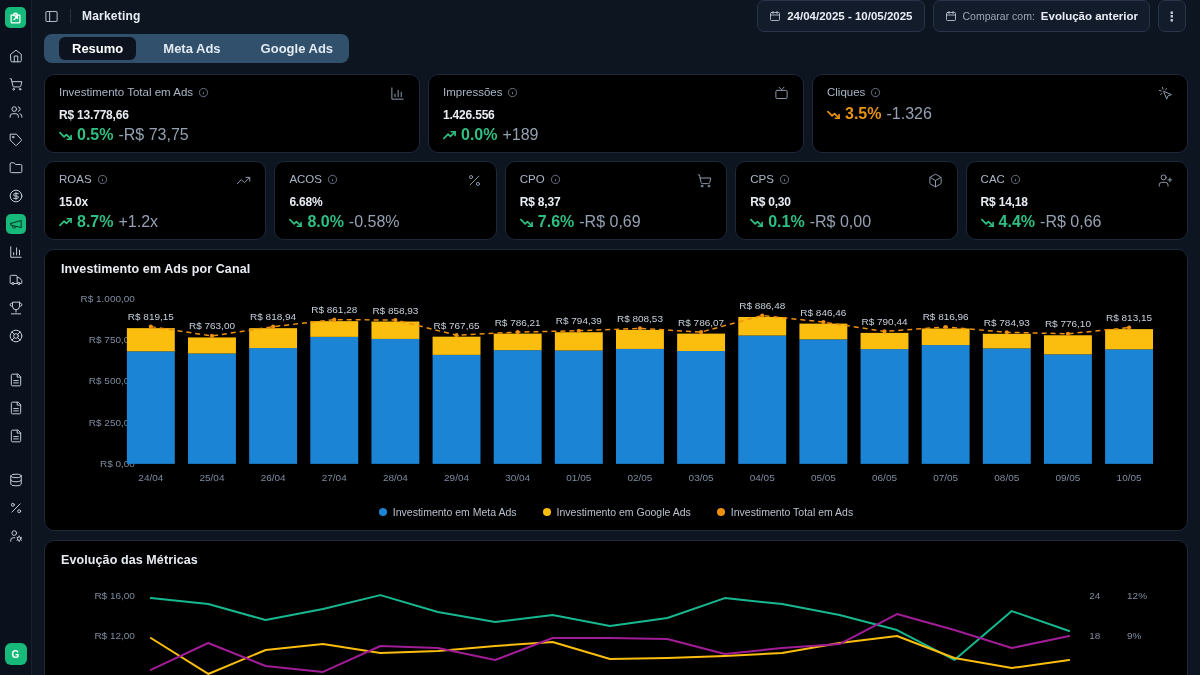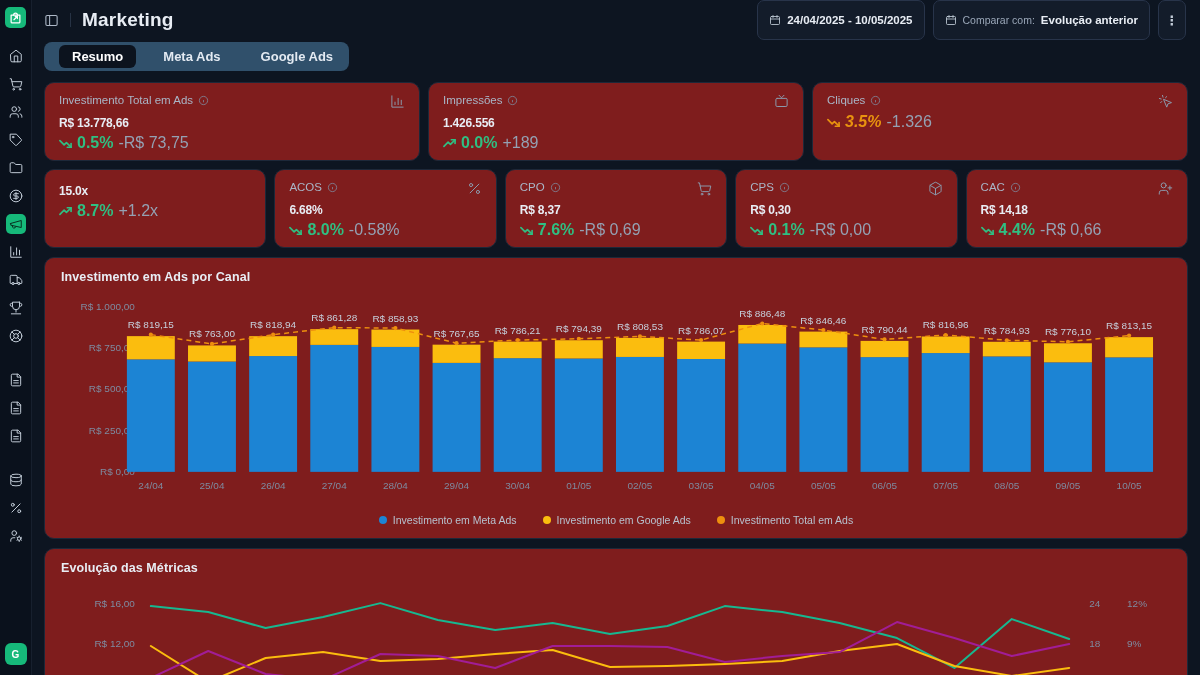--- a/index.html
+++ b/index.html
@@ -30,53 +30,53 @@
     border-radius:6px; font-size:10px; font-weight:700; display:flex; align-items:center;
     justify-content:center; cursor:pointer; }
 
   
   .main { flex:1; display:flex; flex-direction:column; }
   header { height:42px; display:flex; align-items:center; justify-content:space-between; padding:0 14px 0 12px; }
   .h-left { display:flex; align-items:center; }
   .icon-btn { background:none; border:none; cursor:pointer; display:flex; align-items:center; }
   .icon-btn svg { width:15px; height:15px; stroke:#aeb9c8; fill:none; stroke-width:1.7; stroke-linecap:round; stroke-linejoin:round;}
   .h-divider { width:1px; height:14px; background:#263244; margin:0 11px; }
-  .page-title { font-size:19px; font-weight:700; letter-spacing:.2px; }
+  .page-title { font-size:12px; font-weight:700; letter-spacing:.2px; }
   .h-right { display:flex; align-items:center; gap:8px; }
-  .pill-btn { height:40px; display:flex; align-items:center; gap:6px; background:#131c2a;
+  .pill-btn { height:32px; display:flex; align-items:center; gap:6px; background:#131c2a;
     border:1px solid #28344a; border-radius:7px; padding:0 11px; color:#e8edf4;
     font-size:11.5px; font-weight:600; cursor:pointer; font-family:inherit;}
   .pill-btn svg { width:12px; height:12px; stroke:#c2ccd8; fill:none; stroke-width:1.7; stroke-linecap:round;}
   .pill-btn .muted { color:#9aa7b8; font-size:10.5px; font-weight:400; }
   .kebab { width:28px; justify-content:center; padding:0; font-size:13px; color:#c2ccd8; }
 
   
   .tabs-wrap { padding:2px 12px 0; }
   .tabs { display:inline-flex; background:#30506b; border-radius:8px; padding:3px; gap:2px; }
   .tab { border:none; background:transparent; color:#e3eaf2; font-size:13px; font-weight:600;
     padding:4px 13px; border-radius:6px; cursor:pointer; font-family:inherit;margin-left:12px; }
   .tab.active { background:#0c131e; color:#fff; }
 
   
   .row { display:grid; gap:8px; margin:0 12px; }
   .row-3 { grid-template-columns:repeat(3,1fr); margin-top:11px; }
   .row-5 { grid-template-columns:repeat(5,1fr); margin-top:8px; }
-  .card { background:#7f1d1d; border:1px solid #1d2839; border-radius:10px; }
+  .card { background:#000000; border:1px solid #1d2839; border-radius:10px; }
   .kpi { padding:11px 14px 10px; height:79px; }
   .kpi-top { display:flex; justify-content:space-between; align-items:flex-start; }
   .kpi-label { display:flex; align-items:center; gap:5px; font-size:11.5px; color:#a9b5c6; }
   .kpi-label .info svg { width:11px; height:11px; stroke:#7f8ca1; fill:none; stroke-width:1.7; display:block; cursor:pointer;}
   .kpi-icon svg { width:15px; height:15px; stroke:#8b99ab; fill:none; stroke-width:1.6; stroke-linecap:round; stroke-linejoin:round;}
   .kpi-value { font-size:12px; font-weight:800; margin:3px 0 4px; letter-spacing:-.2px; }
   .kpi-trend { display:flex; align-items:center; gap:5px; font-size:16px; }
   .kpi-trend .t-ico svg { width:13px; height:13px; fill:none; stroke-width:1.8; stroke-linecap:round; stroke-linejoin:round; display:block;}
   .kpi-trend .t-pct { font-weight:700; }
   .kpi-trend.positive .t-pct { color:#2fbf82; }
   .kpi-trend.positive .t-ico svg { stroke:#2fbf82; }
-  .kpi-trend.negative .t-pct { color:#e8930f;font-style:italic; }
+  .kpi-trend.negative .t-pct { color:#e8930f; }
   .kpi-trend.negative .t-ico svg { stroke:#e8930f; }
   .kpi-trend .t-delta { color:#94a1b3;text-align:right; }
 
   
   .chart-card { margin:9px 12px 0; padding:12px 16px; }
   .chart-title { font-size:12.5px; font-weight:700; letter-spacing:.1px; }
   #bar-chart { margin-top:8px; }
   .legend { display:flex; justify-content:center; gap:26px; margin-top:12px; }
   .legend-item { display:flex; align-items:center; gap:6px; font-size:10.5px; color:#b7c1ce; cursor:pointer; }
   .legend-dot { width:8px; height:8px; border-radius:50%; }
@@ -358,20 +358,35 @@
               </svg>
             </span>
             <span class="t-pct">3.5%</span>
             <span class="t-delta">-1.326</span>
           </div>
       </div>
     </section>
 
     <section class="row row-5">
       <div class="card kpi">
+        <div class="kpi-top">
+          <span class="kpi-label">
+              <span>ROAS</span>
+            <span class="info">
+                <svg viewBox="0 0 24 24">
+                  <circle cx="12" cy="12" r="9"></circle>
+                  <path d="M12 11v5M12 8h.01"></path>
+                </svg>
+              </span>
+            </span>
+          <span class="kpi-icon"><svg viewBox="0 0 24 24">
+                <path d="M22 7 13.5 15.5 8.5 10.5 2 17"></path>
+                <path d="M16 7h6v6"></path>
+              </svg></span>
+        </div>
         <div class="kpi-value">15.0x</div>
         <div class="kpi-trend positive">
             <span class="t-ico">
               <svg viewBox="0 0 14 14">
                 <polyline points="1 10 5.5 5.5 8 8 13 3"></polyline>
                 <polyline points="9 3 13 3 13 7"></polyline>
               </svg>
             </span>
             <span class="t-pct">8.7%</span>
             <span class="t-delta">+1.2x</span>

